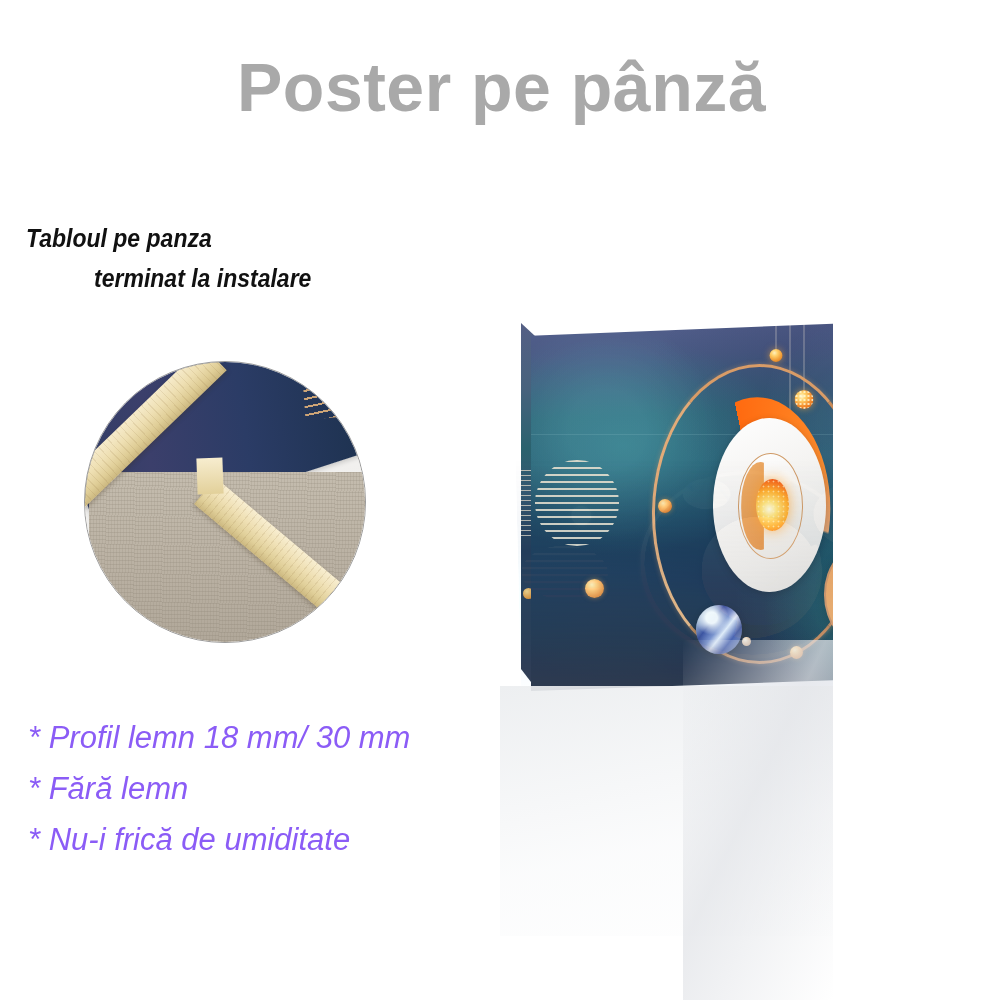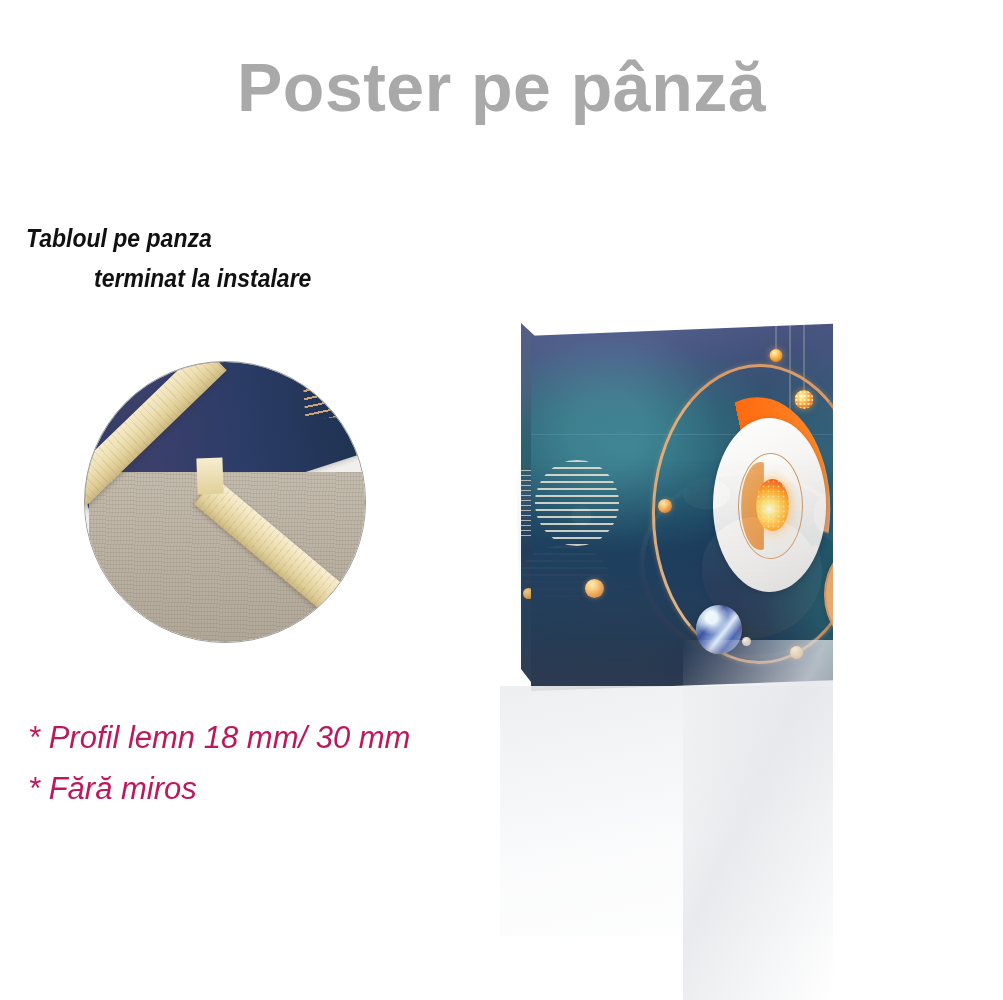--- a/index.html
+++ b/index.html
@@ -57,21 +57,21 @@
   .subtitle-line-2 {
     padding-left: 74px;
   }
 
   
   .feature-list {
     position: absolute;
     left: 28px;
     top: 712px;
     width: 620px;
-    color: #be185d;
+    color: #8b5cf6;
     font-style: italic;
     font-size: 31px;
     line-height: 51px;
     font-family: "Liberation Sans", sans-serif;
     white-space: nowrap;
   }
   .feature-item { display: block; }
 
   
   .corner-photo {
@@ -526,16 +526,17 @@
       <div class="blue-marble"></div>
       <div class="float-orb" style="left:13%; top:70%; width:19px; height:19px;"></div>
       <div class="float-orb" style="left:62%; top:88%; width:13px; height:13px;"></div>
     </div>
   </div>
   <div class="reflection-sheen"></div>
   <div class="wall-sheen"></div>
 
   <div class="feature-list">
     <span class="feature-item">* Profil lemn 18 mm/ 30 mm</span>
-    <span class="feature-item">* Fără miros</span>
+    <span class="feature-item">* Fără lemn</span>
+    <span class="feature-item">* Nu-i frică de umiditate</span>
   </div>
 
 </div>
 
 </body></html>

